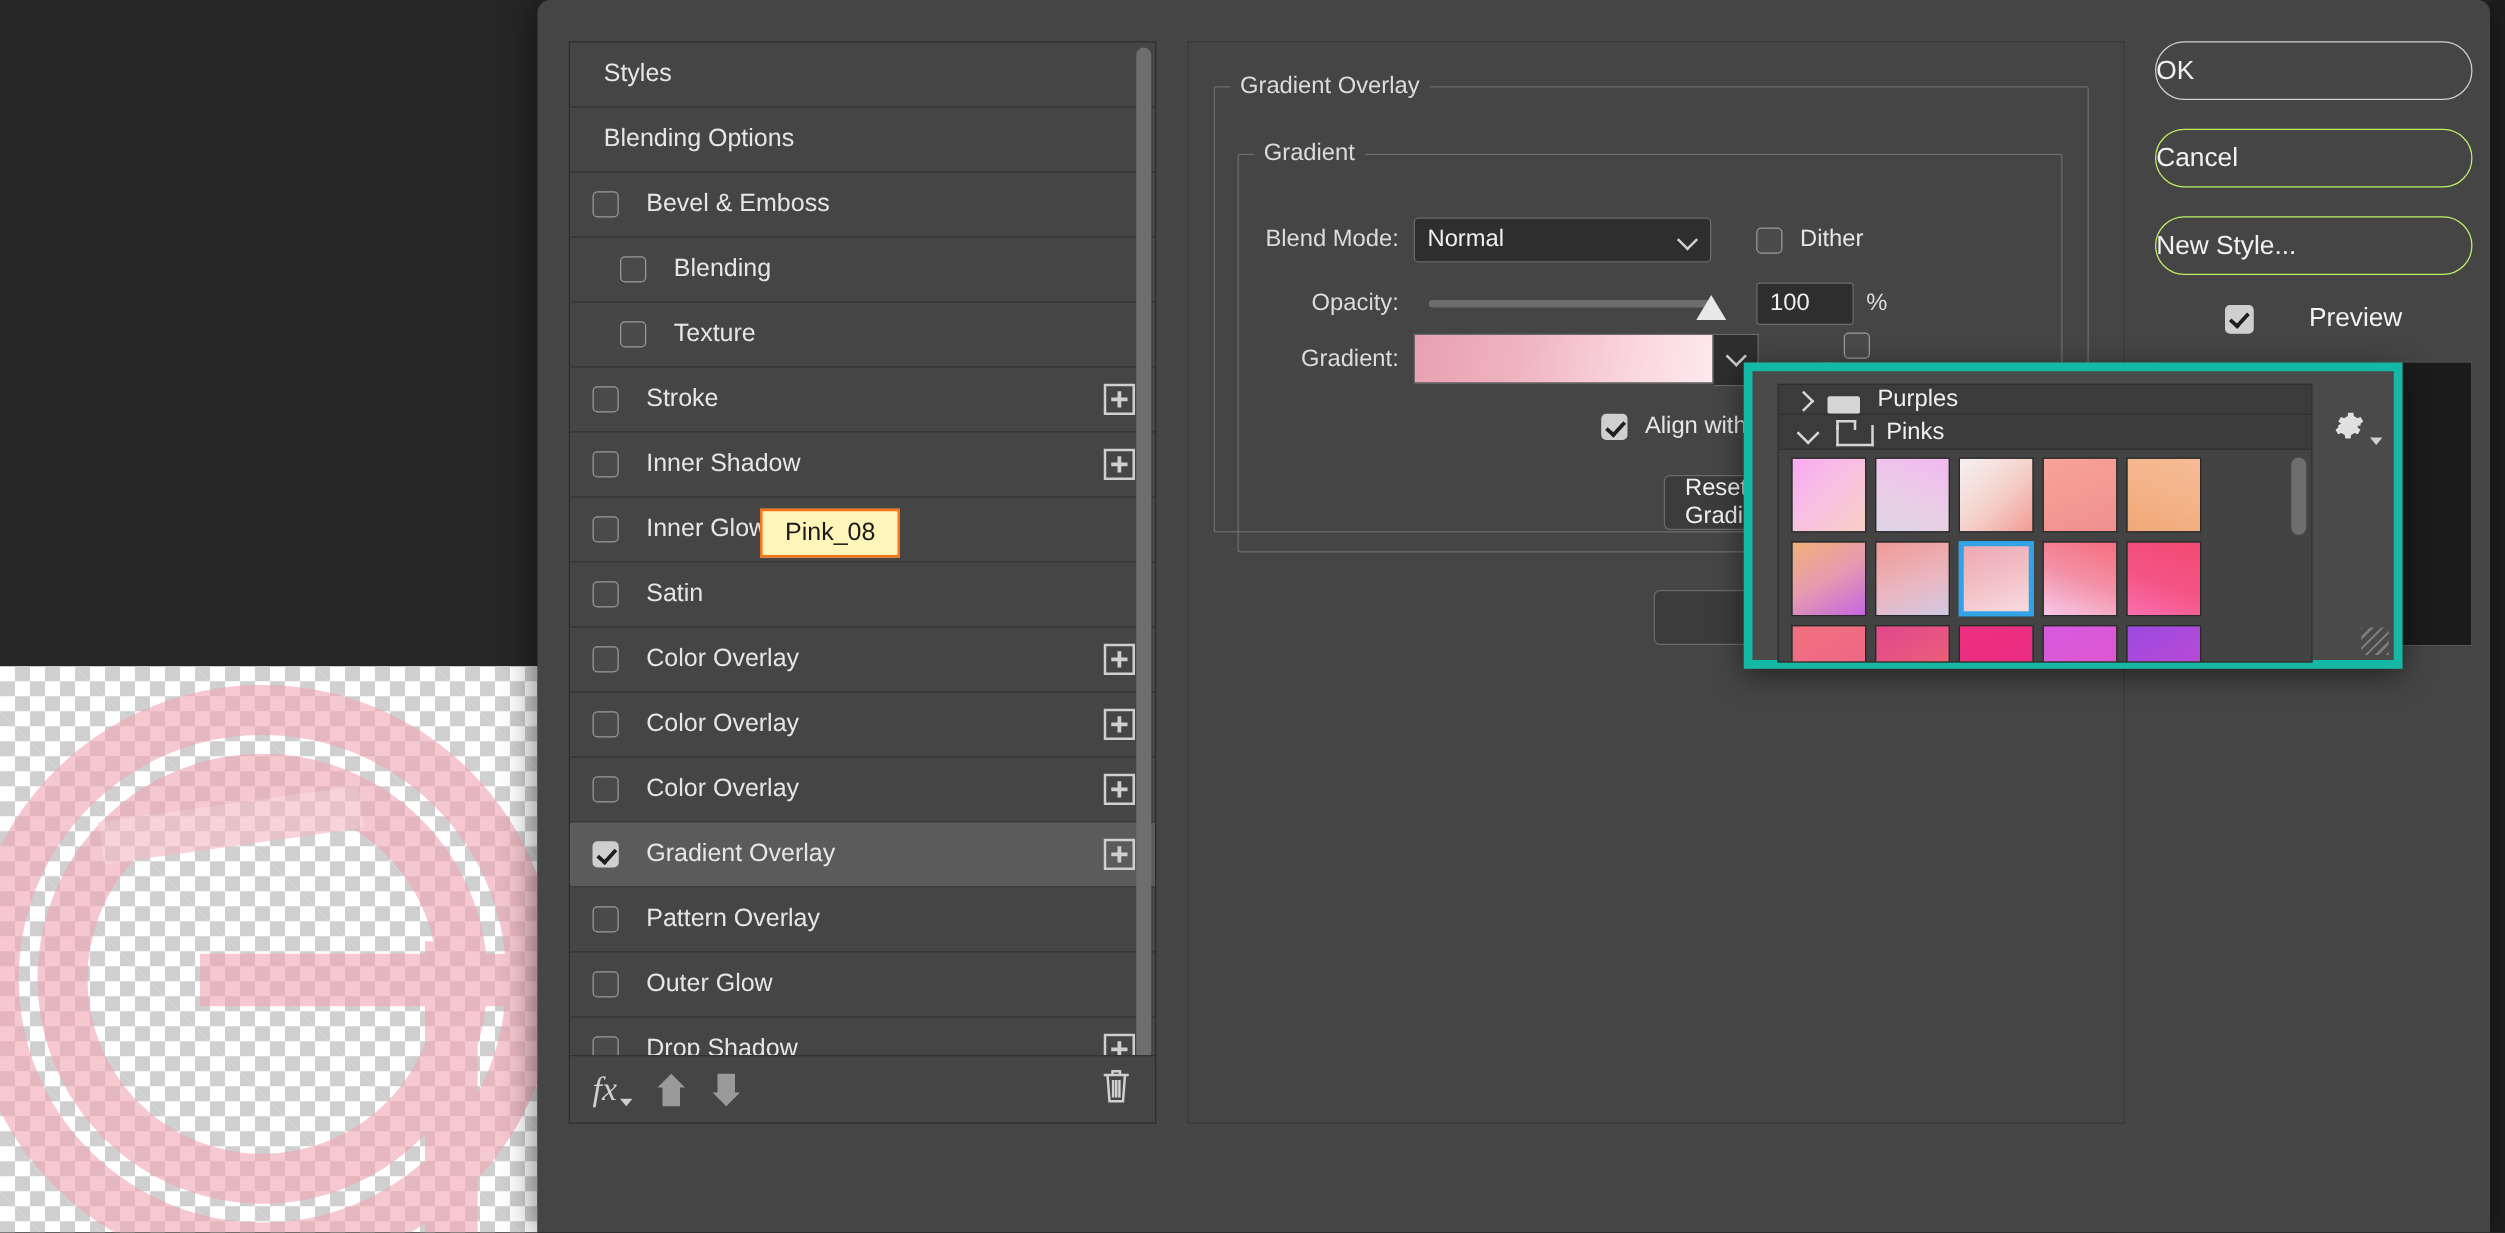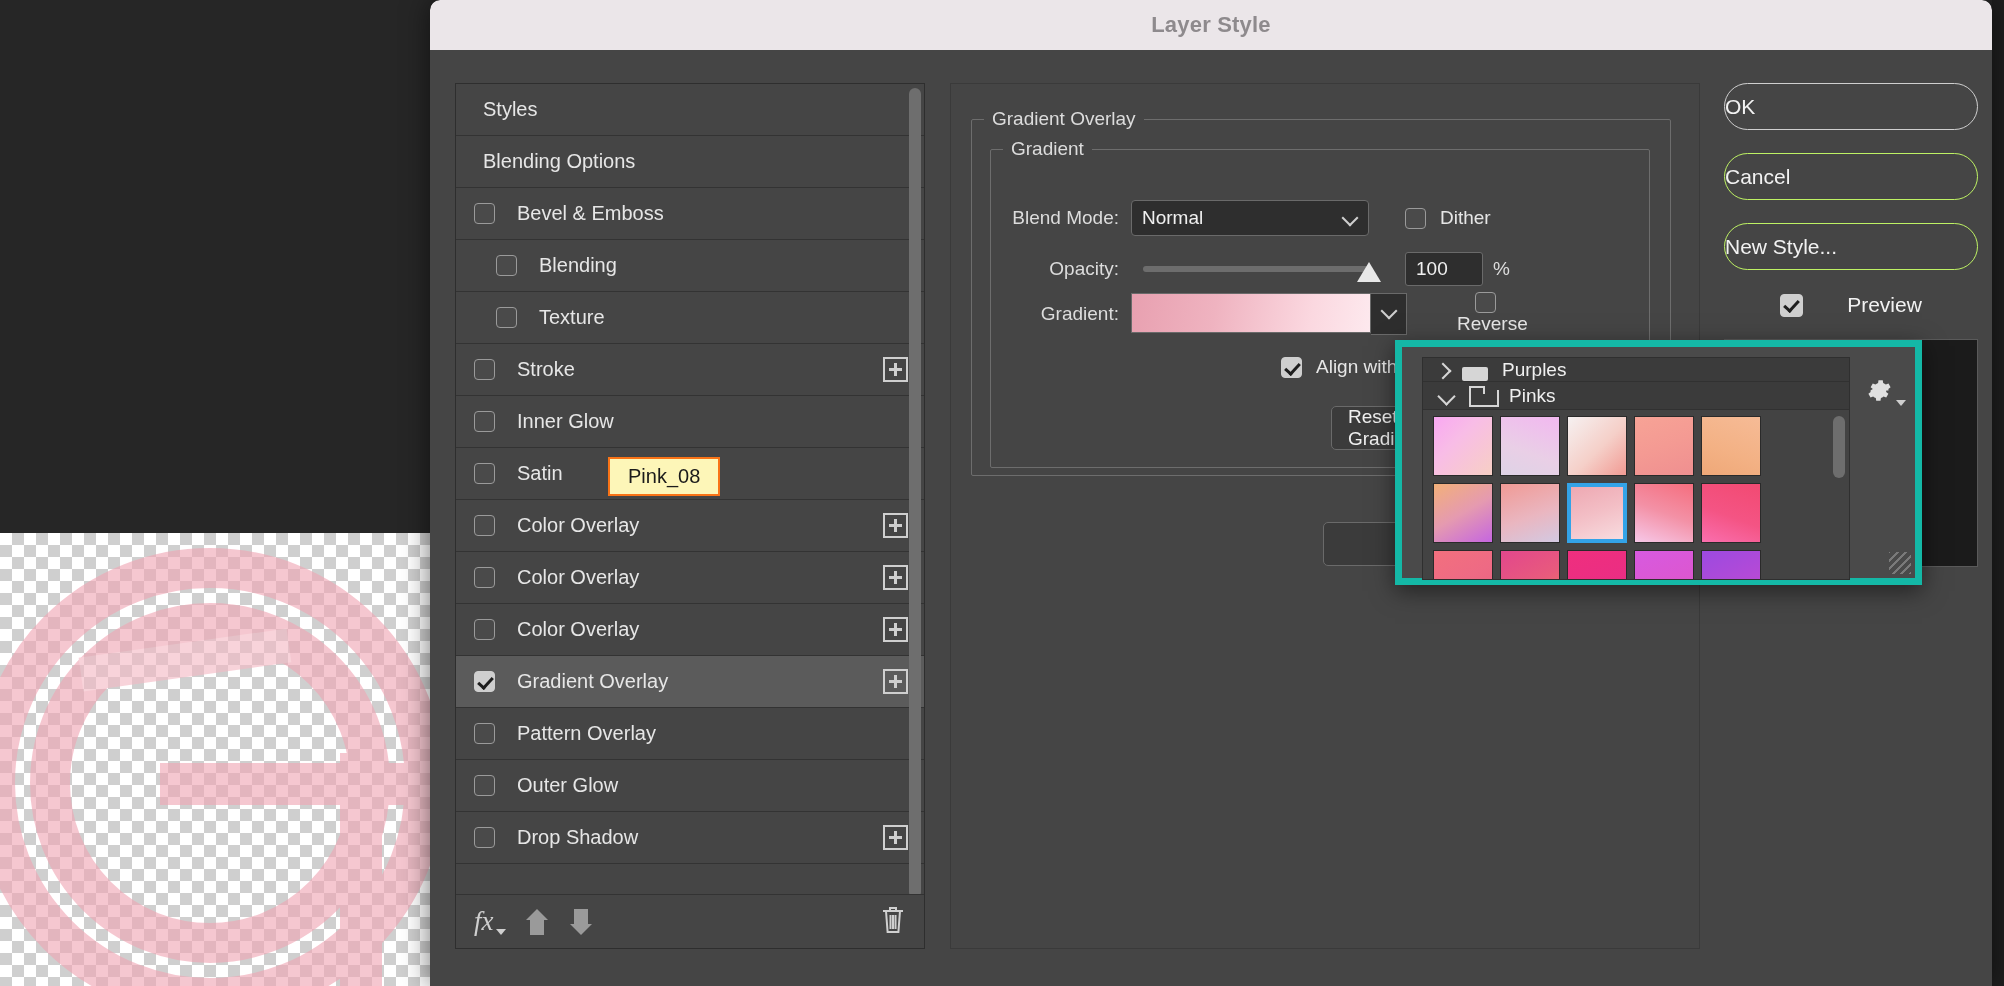--- a/index.html
+++ b/index.html
@@ -140,21 +140,21 @@
     border: 1px solid #3a3a3a; background: #454545;
   }
   fieldset.group {
     position: absolute; border: 1px solid #6d6d6d; border-radius: 2px;
     padding: 0; margin: 0;
   }
   fieldset.group > legend {
     padding: 0 8px; color: #dcdcdc; font-size: 19px; margin-left: 12px;
   }
   #grp-overlay { left: 20px; top: 24px; width: 700px; height: 368px; }
-  #grp-gradient { left: 18px; top: 8px; width: 660px; height: 330px; }
+  #grp-gradient { left: 18px; top: 32px; width: 660px; height: 330px; }
 
   .field-row { position: absolute; display: flex; align-items: center; }
   .fld-label { color: #dcdcdc; font-size: 19px; text-align: right; }
 
   .select-box {
     background: #2e2e2e; border: 1px solid #6a6a6a; border-radius: 4px;
     height: 36px; display: flex; align-items: center; padding: 13px 10px;
     color: #f0f0f0; font-size: 19px; position: relative;
   }
   .chev {
@@ -328,23 +328,20 @@
         <rect x="410" y="250" width="42" height="260" fill="#f0a6b4"></rect>
       </svg>
     </div>
   </div>
   <div class="desktop-right"></div>
   <div class="taskbar-strip"></div>
   <div class="taskbar-strip2"></div>
 
   <div class="dialog">
 
-    <div class="titlebar">
-      <div class="title">Layer Style</div>
-    </div>
 
     <div class="dialog-body">
 
       <div class="styles-panel">
         <div class="styles-scroll">
           <div id="styles-list">
               <div class="style-row plain">
                 <span class="label">Styles</span>
               </div>
               <div class="style-row plain">
@@ -358,20 +355,25 @@
                 <span class="cb"></span>
                 <span class="label">Blending</span>
               </div>
               <div class="style-row indent">
                 <span class="cb"></span>
                 <span class="label">Texture</span>
               </div>
               <div class="style-row">
                 <span class="cb"></span>
                 <span class="label">Stroke</span>
+                <span class="plus-btn"></span>
+              </div>
+              <div class="style-row">
+                <span class="cb"></span>
+                <span class="label">Inner Shadow</span>
                 <span class="plus-btn"></span>
               </div>
               <div class="style-row">
                 <span class="cb"></span>
                 <span class="label">Inner Glow</span>
               </div>
               <div class="style-row">
                 <span class="cb"></span>
                 <span class="label">Satin</span>
               </div>

